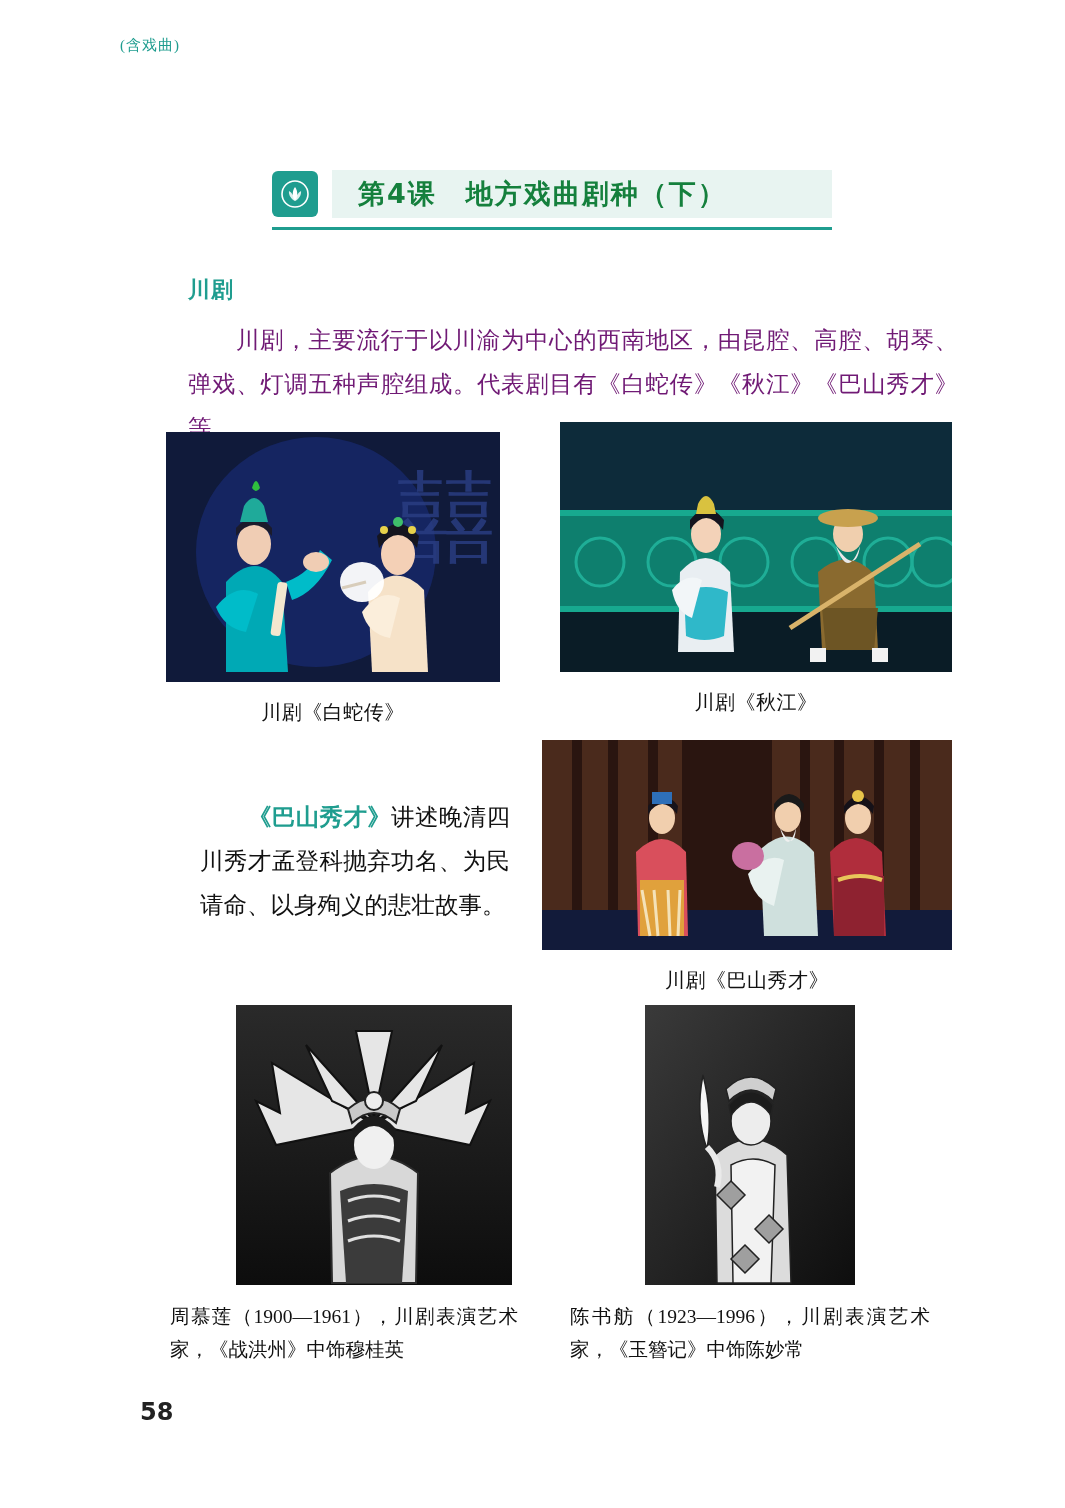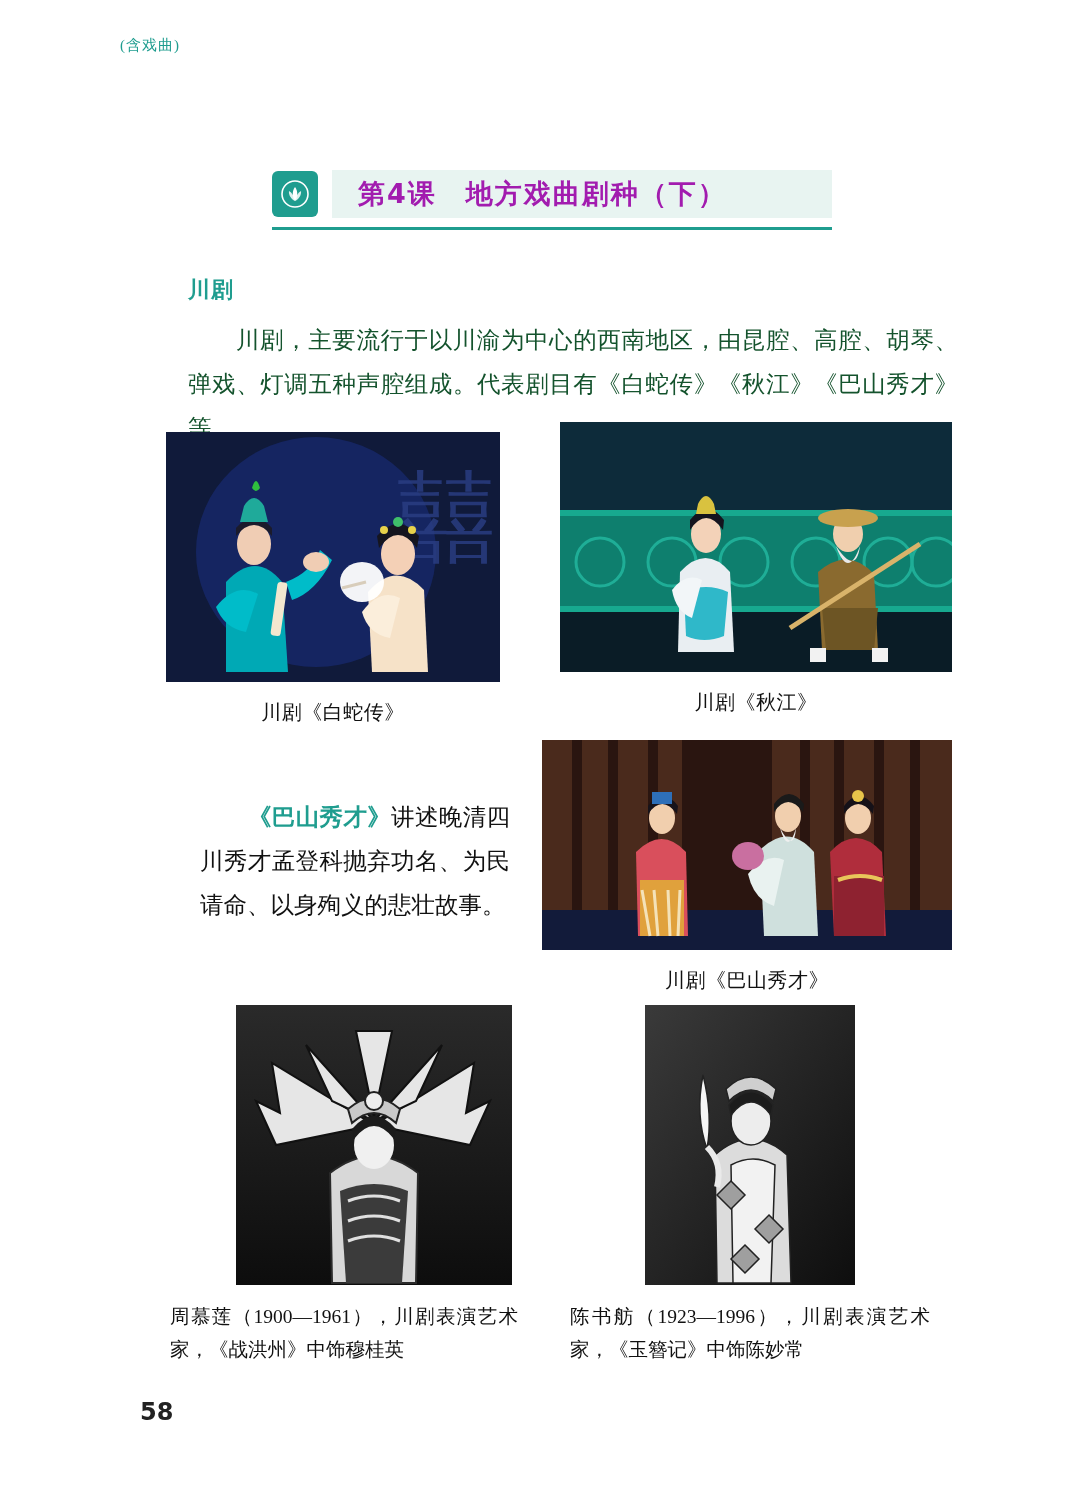--- a/index.html
+++ b/index.html
@@ -73,21 +73,21 @@
     background: #e8f4f1;
     display: flex;
     align-items: center;
     padding-left: 26px;
     box-sizing: border-box;
   }
   .title-bar .txt {
     font-family: "DejaVu Sans", sans-serif;
     font-weight: bold;
     font-size: 27px;
-    color: #a21caf;
+    color: #15803d;
     letter-spacing: 2px;
     white-space: nowrap;
   }
   .title-underline {
     margin-top: 9px;
     margin-left: 0px;
     width: 560px;
     height: 3px;
     background: #1f9d8f;
   }
@@ -103,21 +103,21 @@
     color: #1f9d8f;
     letter-spacing: 1px;
   }
   .para {
     position: absolute;
     left: 188px;
     top: 318px;
     width: 770px;
     font-size: 23.5px;
     line-height: 44px;
-    color: #14532d;
+    color: #701a75;
     text-align: justify;
     text-indent: 48px;
   }
 
   
   .fig { position: absolute; }
   .fig .frame {
     overflow: hidden;
     position: relative;
     background: #0a0a18;

